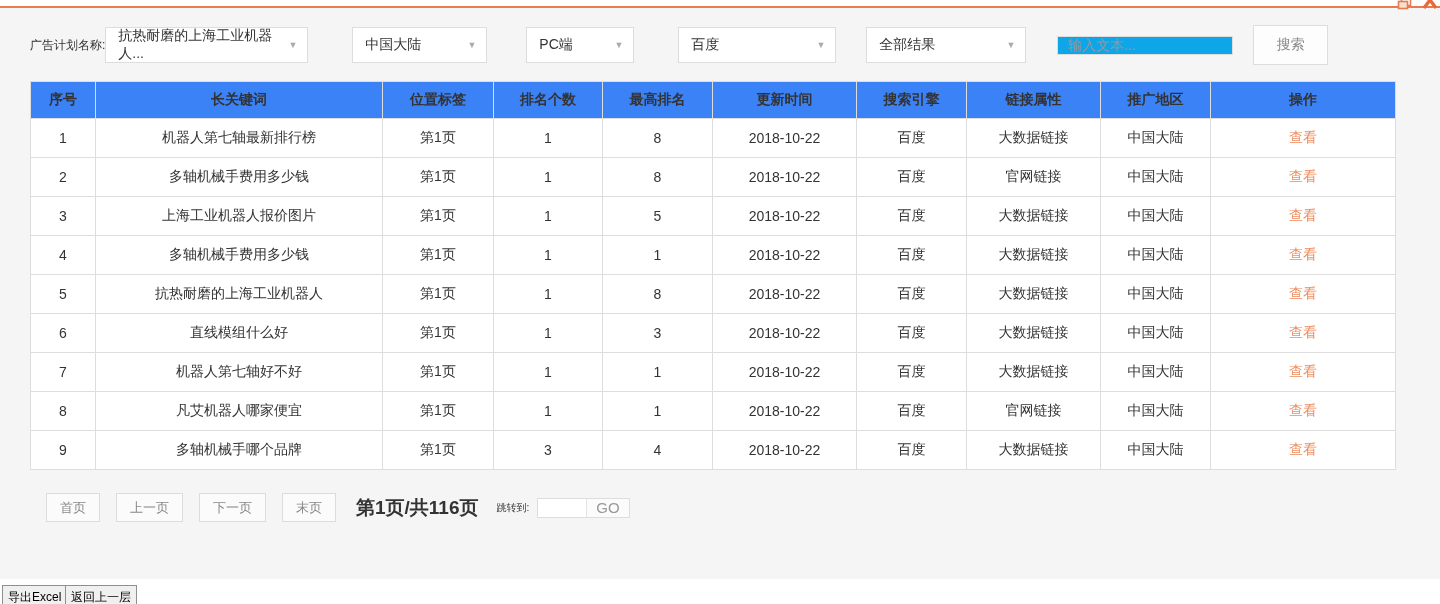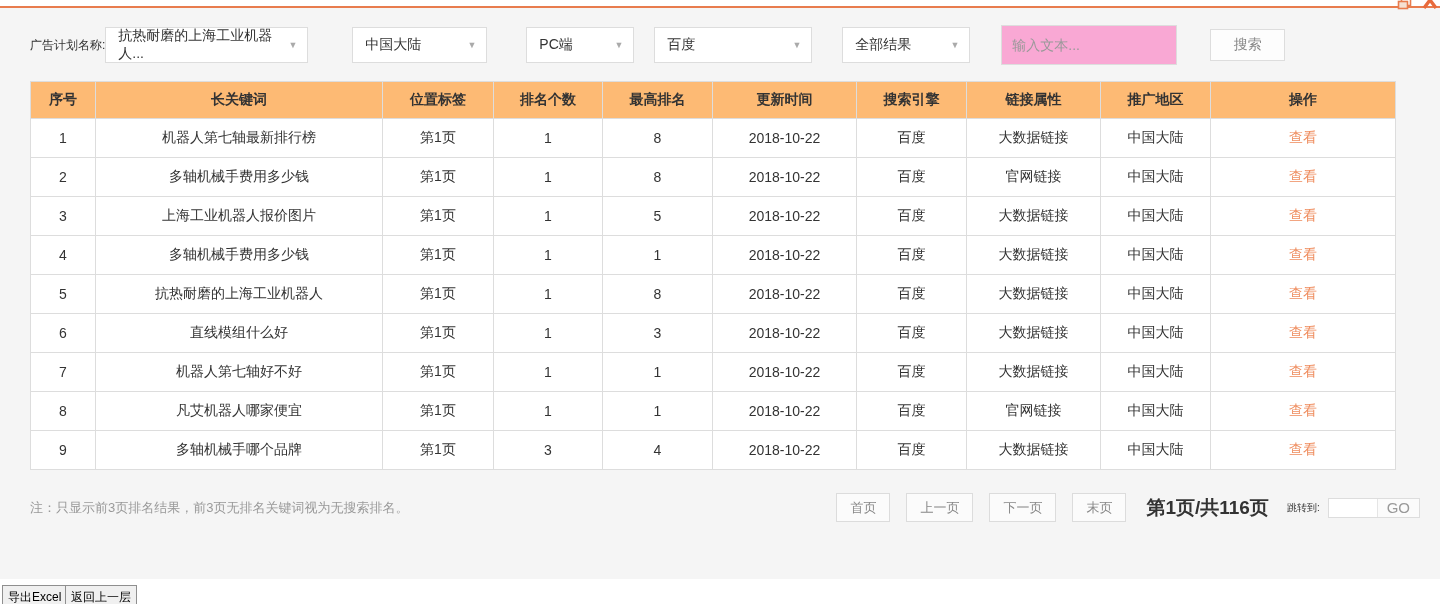--- a/index.html
+++ b/index.html
@@ -17,40 +17,40 @@
   .filters { display:flex; align-items:center; margin:19px 0 0 30px; height:36px; }
   .filters .flabel { font-size:12px; color:#333; white-space:nowrap; }
   .sel {
     height:36px; background:#fff; border:1px solid #ddd; display:flex;
     align-items:center; justify-content:space-between; padding:0 10px 0 12px;
     font-size:14px; color:#333; cursor:pointer;
   }
   .sel .caret { color:#aaa; font-size:9px; margin-left:8px; }
   .sel1 { width:203px; margin-right:44px; }
   .sel2 { width:135px; margin-right:39px; }
-  .sel3 { width:108px; margin-right:20px; }
+  .sel3 { width:108px; margin-right:44px; }
   .sel4 { width:158px; margin-right:30px; }
-  .sel5 { width:128px; margin-right:31px;text-align:right; }
+  .sel5 { width:160px; margin-right:31px;text-align:right; }
   .txt-input {
-    width:176px; height:40px; border:1px solid #ddd; background:#f9a8d4;
-    font-size:14px; padding:0 10px; color:#333; margin-right:33px; outline:none;
+    width:176px; height:19px; border:1px solid #ddd; background:#0ea5e9;
+    font-size:14px; padding:0 10px; color:#333; margin-right:20px; outline:none;
     font-family:"Liberation Sans","DejaVu Sans",sans-serif;
   }
   .txt-input::placeholder { color:#999; }
   .search-btn {
-    width:75px; height:32px; border:1px solid #ddd; background:#fdfdfd;
+    width:75px; height:40px; border:1px solid #ddd; background:#fdfdfd;
     color:#888; font-size:14px; cursor:pointer;
     font-family:"Liberation Sans","DejaVu Sans",sans-serif;
   }
 
   
   .table-wrap { margin:18px 0 0 30px; width:1365px; }
   table { border-collapse:collapse; table-layout:fixed; width:1365px; background:#fff; }
   th, td { border:1px solid #ddd; text-align:center; font-size:14px; overflow:hidden; white-space:nowrap; }
-  thead th { background:#fdba74; font-weight:bold; color:#333; height:37px; }
+  thead th { background:#3b82f6; font-weight:bold; color:#333; height:37px; }
   tbody td { height:39px; color:#333; background:#fff; }
   td.action a { color:#ef8c5d; text-decoration:none; cursor:pointer; }
 
   
   .footer-row { display:flex; align-items:flex-start; justify-content:space-between; margin:23px 0 0 30px; width:1390px; }
   .note { font-size:13px; color:#999; padding-top:6px; }
   .pagination { display:flex; align-items:center; }
   .pg-btn {
     border:1px solid #dcdcdc; background:#fbfbfb; color:#888; font-size:13px;
     height:29px; padding:0 13px; margin-left:16px; cursor:pointer;
@@ -256,21 +256,20 @@
           <td>百度</td>
           <td>大数据链接</td>
           <td>中国大陆</td>
           <td class="action"><a>查看</a></td>
         </tr>
       </tbody>
   </table>
 </div>
 
 <div class="footer-row">
-  <div class="note">注：只显示前3页排名结果，前3页无排名关键词视为无搜索排名。</div>
   <div class="pagination">
     <button class="pg-btn">首页</button>
     <button class="pg-btn">上一页</button>
     <button class="pg-btn">下一页</button>
     <button class="pg-btn">末页</button>
     <span class="pg-info">第1页/共116页</span>
     <span class="jump-label">跳转到:</span>
     <span class="jump-group">
       <input class="jump-input" type="text" value="" style="">
       <button class="go-btn">GO</button>

